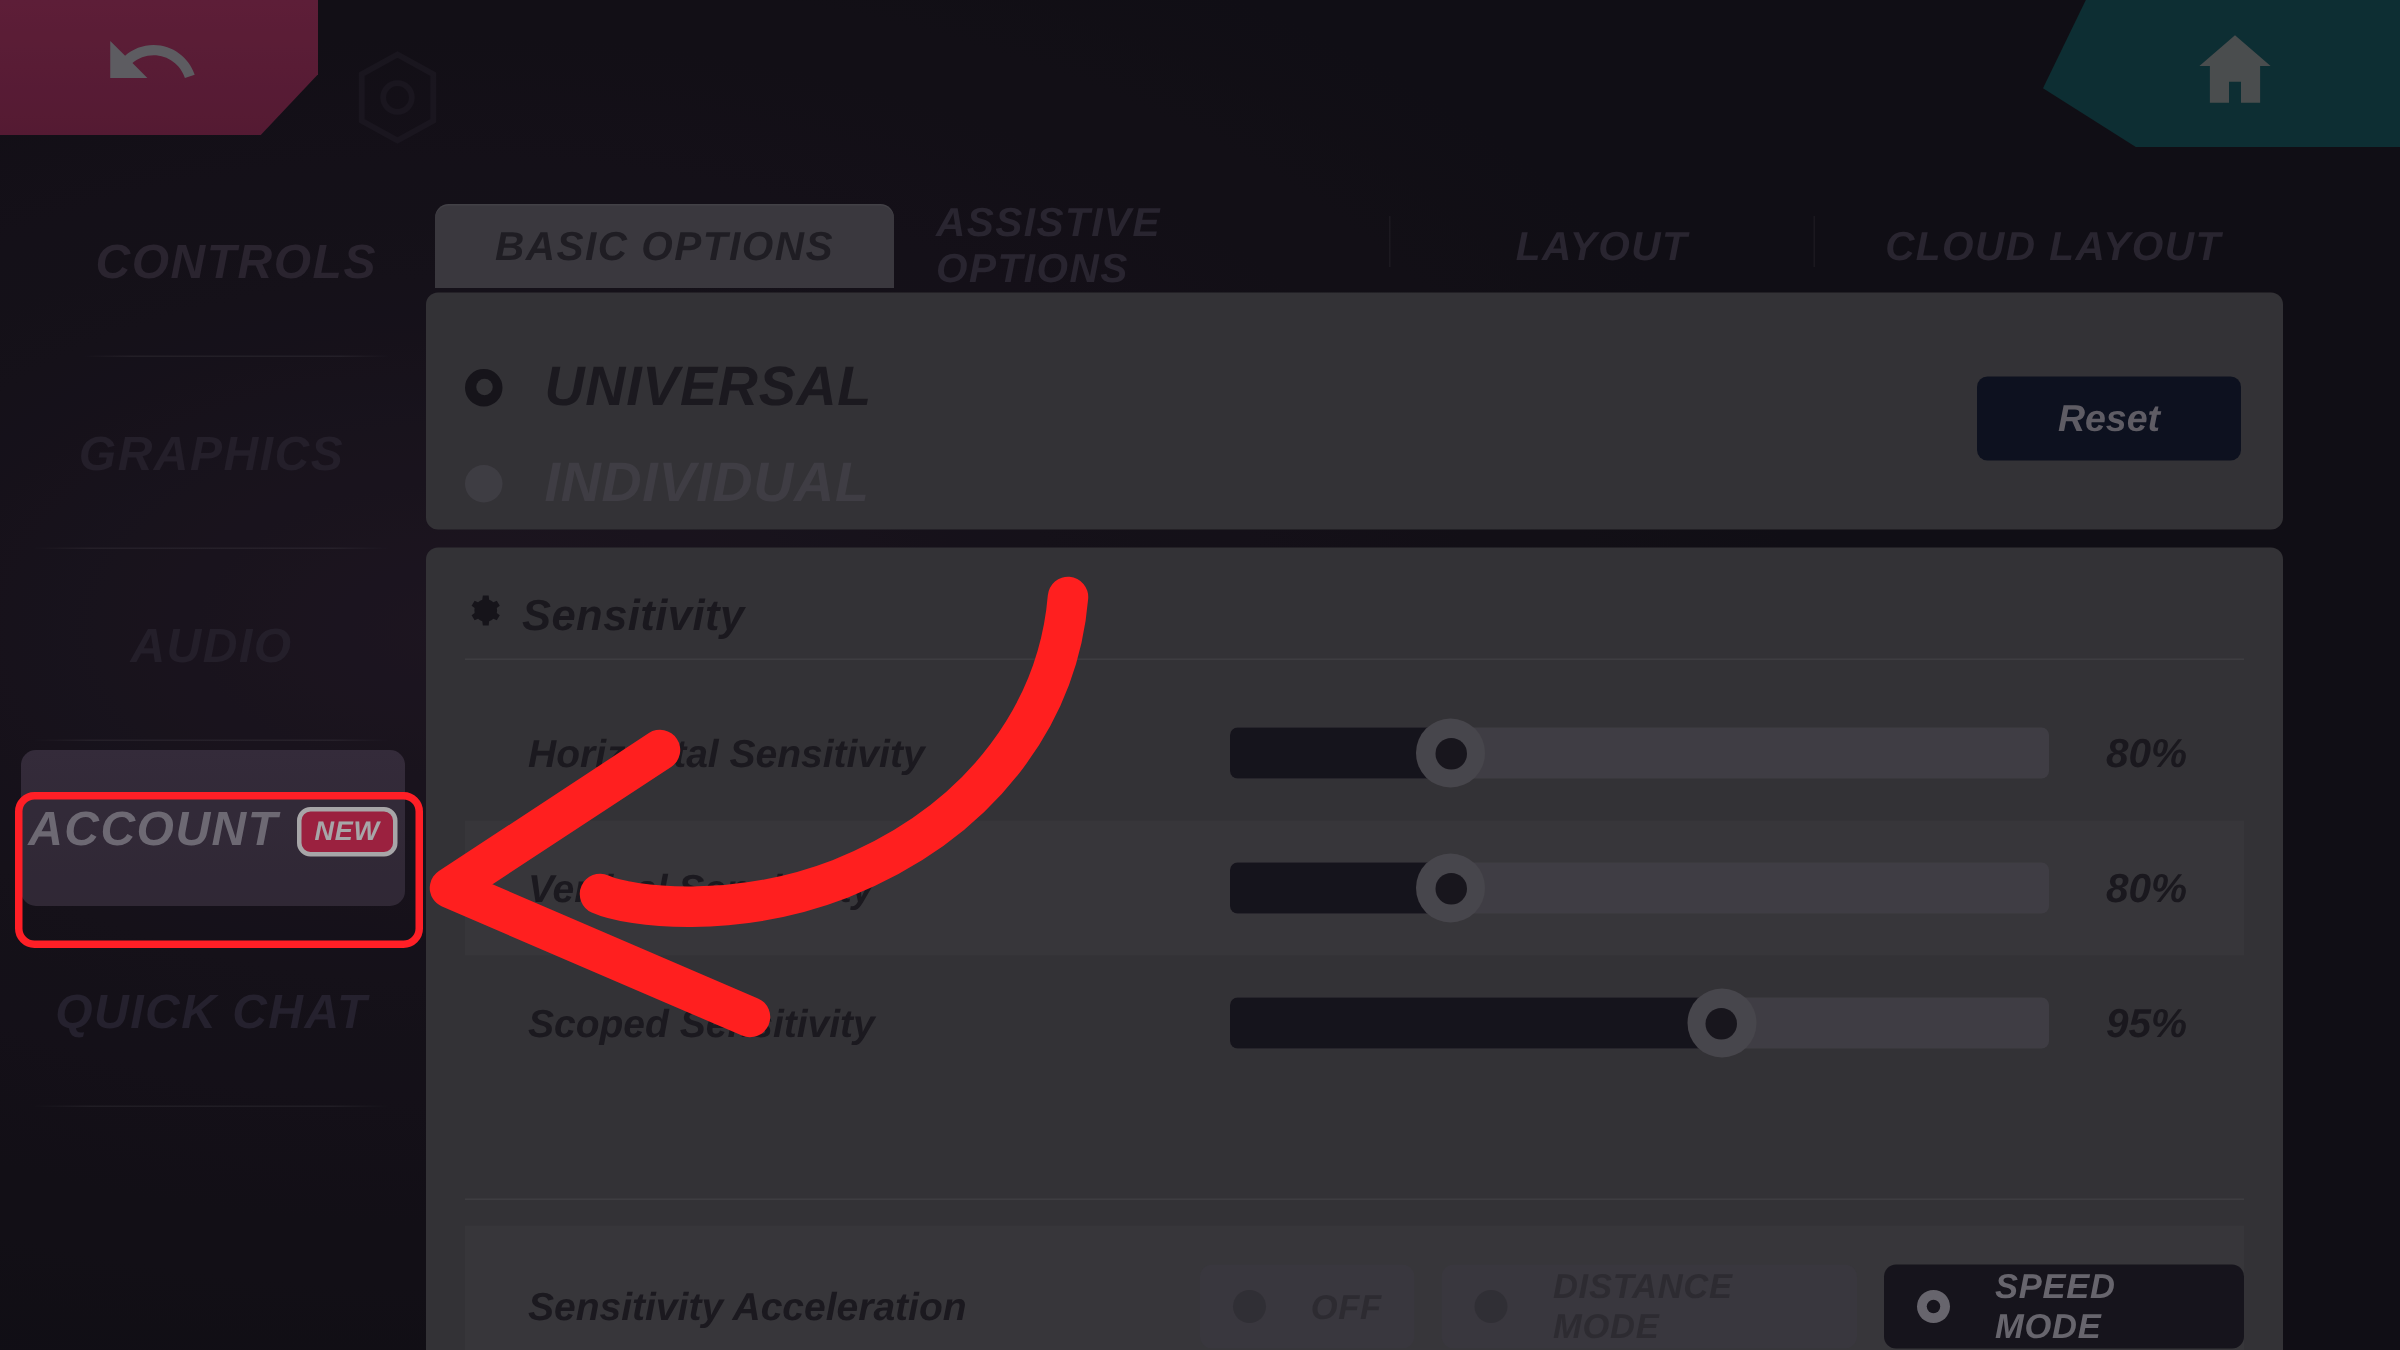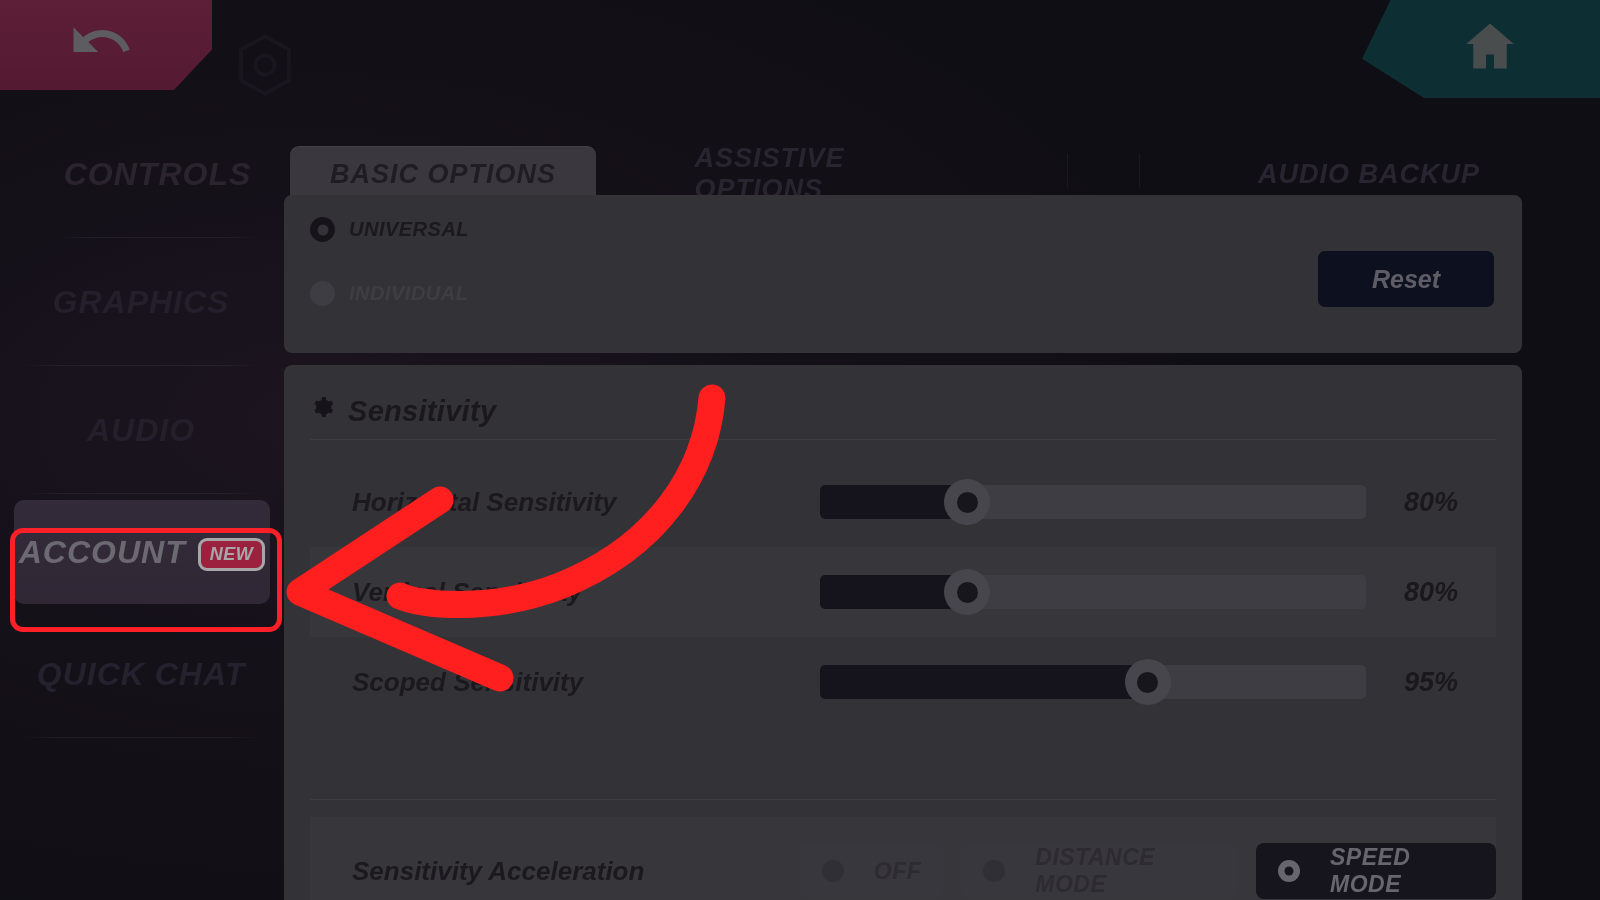--- a/index.html
+++ b/index.html
@@ -76,44 +76,44 @@
   }
   .acct-highlight{
     position:absolute; left:10px; top:528px; width:272px; height:104px;
     border:5px solid #ff1f26; border-radius:13px; pointer-events:none; z-index:40;
   }
 
   
   .content{ position:absolute; left:282px; top:110px; width:1318px; height:790px; }
 
   .tabs{
-    position:absolute; left:8px; top:30px; width:1238px; height:62px;
-    display:flex; align-items:flex-end;justify-content:space-between;
+    position:absolute; left:8px; top:20px; width:1238px; height:62px;
+    display:flex; align-items:flex-end;
   }
   .tab{
     height:56px; display:flex; align-items:center; justify-content:center;
     font-size:27px; font-weight:bold; font-style:italic; letter-spacing:1px;
     color:#3b3644; position:relative; padding:0 28px;
   }
   .tab.active{
     background:#55545a; border-radius:9px 9px 0 0; color:#2b2a30;
     box-shadow:inset 0 1px 0 rgba(255,255,255,.08);
   }
   .tab-div{ width:1px; height:34px; background:rgba(255,255,255,.07); align-self:center; }
 
   .panel{
     position:absolute; left:2px; width:1238px;
     background:#4a4a4d; border-radius:8px;
   }
   #panel-mode{ top:85px; height:158px; }
   #panel-sens{ top:255px; height:560px; }
 
   .radio-row{
-    position:absolute; display:flex; align-items:center; gap:14px;
-    font-size:20px; font-weight:bold; font-style:italic; letter-spacing:.5px;
+    position:absolute; display:flex; align-items:center; gap:28px;
+    font-size:37px; font-weight:bold; font-style:italic; letter-spacing:.5px;margin-top:20px;
   }
   #row-universal{ left:26px; top:22px; color:#242329; }
   #row-individual{ left:26px; top:86px; color:#5d5c63; }
 
   .radio{ width:25px; height:25px; border-radius:50%; flex:none; }
   .radio.on{ background:#1d1c22; border:7px solid #1d1c22; position:relative; }
   .radio.on::after{
     content:""; position:absolute; left:50%; top:50%; transform:translate(-50%,-50%);
     width:11px; height:11px; border-radius:50%; background:#4a4a4d;
   }
@@ -232,23 +232,26 @@
   <div class="content">
 
     <div class="tabs">
       <div class="tab active" style="width:306px">
         <span>BASIC OPTIONS</span>
       </div>
       <div class="tab" style="width:330px">
         <span>ASSISTIVE OPTIONS</span>
       </div>
       <div class="tab-div"></div>
+      <div class="tab" style="width:282px">
+        <span>LAYOUT</span>
+      </div>
       <div class="tab-div"></div>
       <div class="tab" style="width:318px">
-        <span>AUDIO BACKUP</span>
+        <span>CLOUD LAYOUT</span>
       </div>
     </div>
 
     <div class="panel" id="panel-mode">
       <div class="radio-row" id="row-universal">
         <span class="radio on"></span>
         <span>UNIVERSAL</span>
       </div>
       <div class="radio-row" id="row-individual">
         <span class="radio off"></span>

